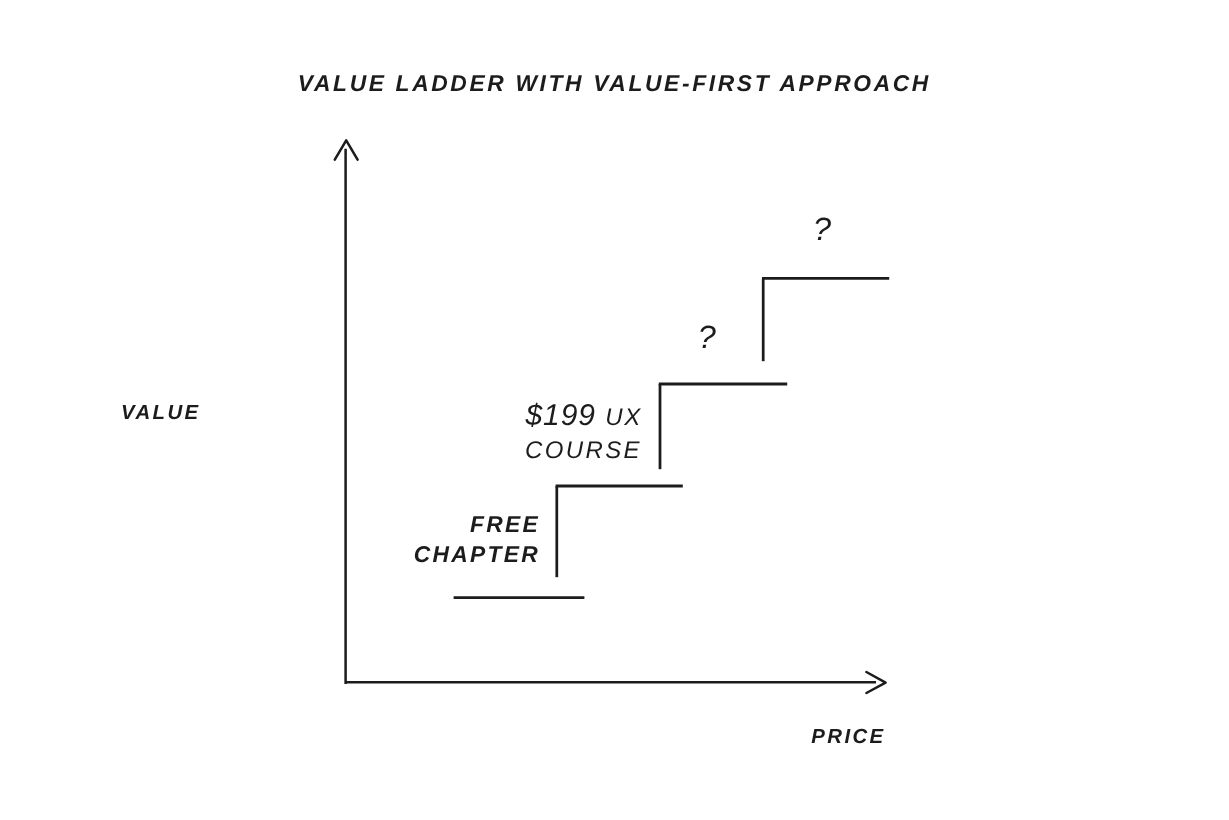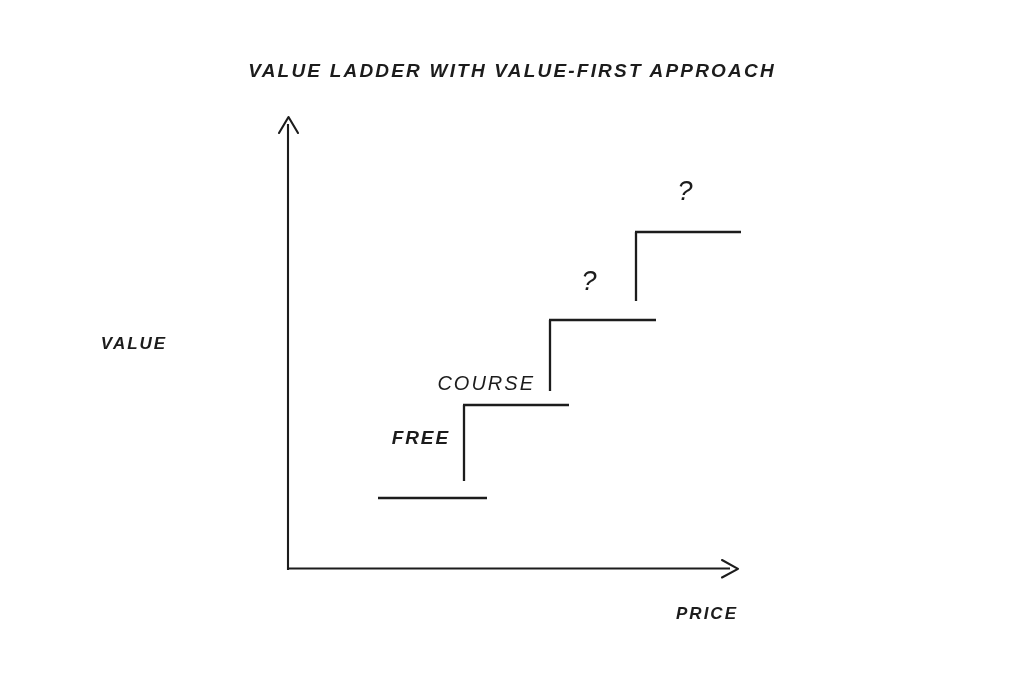--- a/index.html
+++ b/index.html
@@ -105,21 +105,20 @@
     letter-spacing: 0.8px;
   }
   #tier-label-2 .small-caps {
     font-size: 20px;
     letter-spacing: 1.4px;
   }
   #tier-label-2 .line-2 {
     font-size: 20px;
     font-weight: 500;
     letter-spacing: 2.0px;
-    margin-top: 40px;
   }
 
   
   .tier-unknown {
     position: absolute;
     font-size: 27px;
     font-weight: 500;
     color: #1c1c1c;
     line-height: 1;
     text-align: center;
@@ -166,23 +165,25 @@
       <line x1="635" y1="232" x2="741" y2="232" stroke="#1c1c1c" stroke-width="2.3"></line>
     </g>
   </svg>
 
   <div class="axis-title y">VALUE</div>
 
   <div class="axis-title x">PRICE</div>
 
   <div class="tier-label" id="tier-label-1">
     <span class="line line-1">FREE</span>
+    <span class="line line-2">CHAPTER</span>
   </div>
 
   <div class="tier-label" id="tier-label-2">
+    <span class="line line-1"><span>$199</span><span>&nbsp;</span><span class="small-caps">UX</span></span>
     <span class="line line-2">COURSE</span>
   </div>
 
   <div class="tier-unknown" id="tier-label-3">?</div>
 
   <div class="tier-unknown" id="tier-label-4">?</div>
 
 </div>
 
 </body></html>

